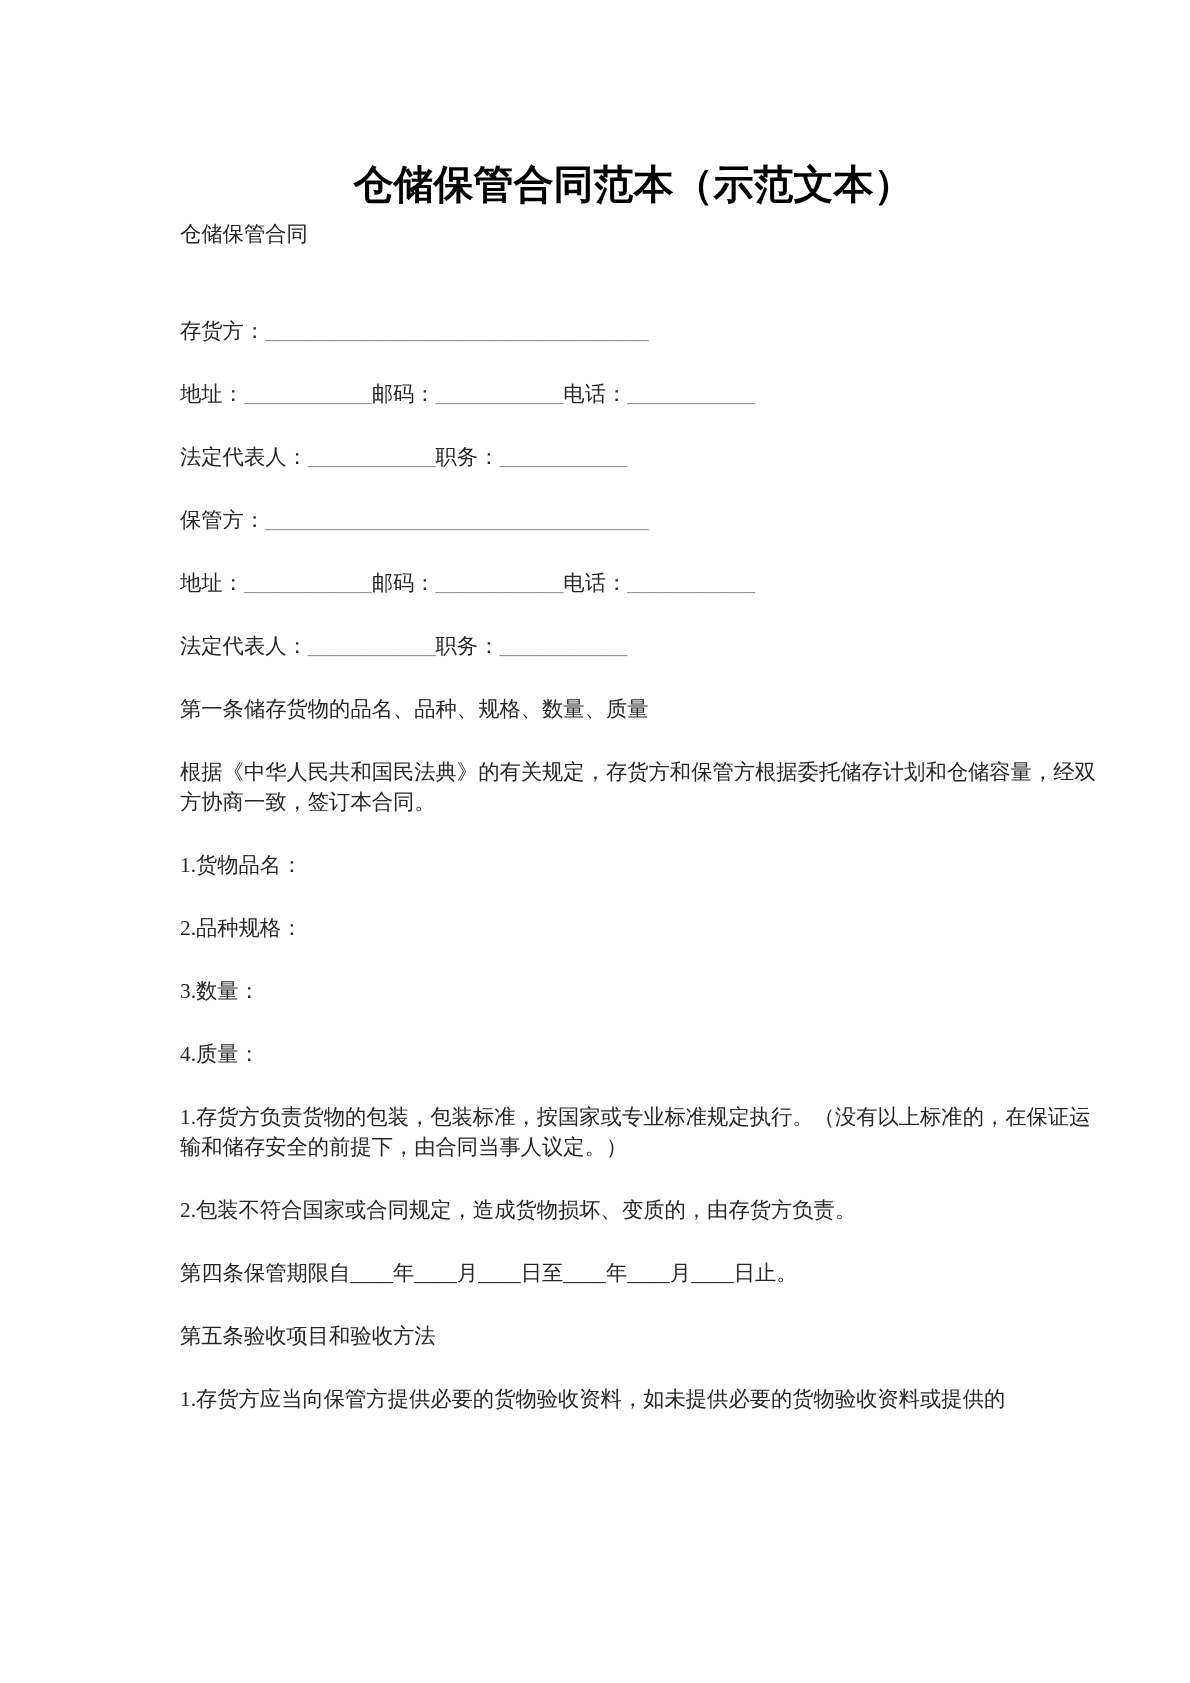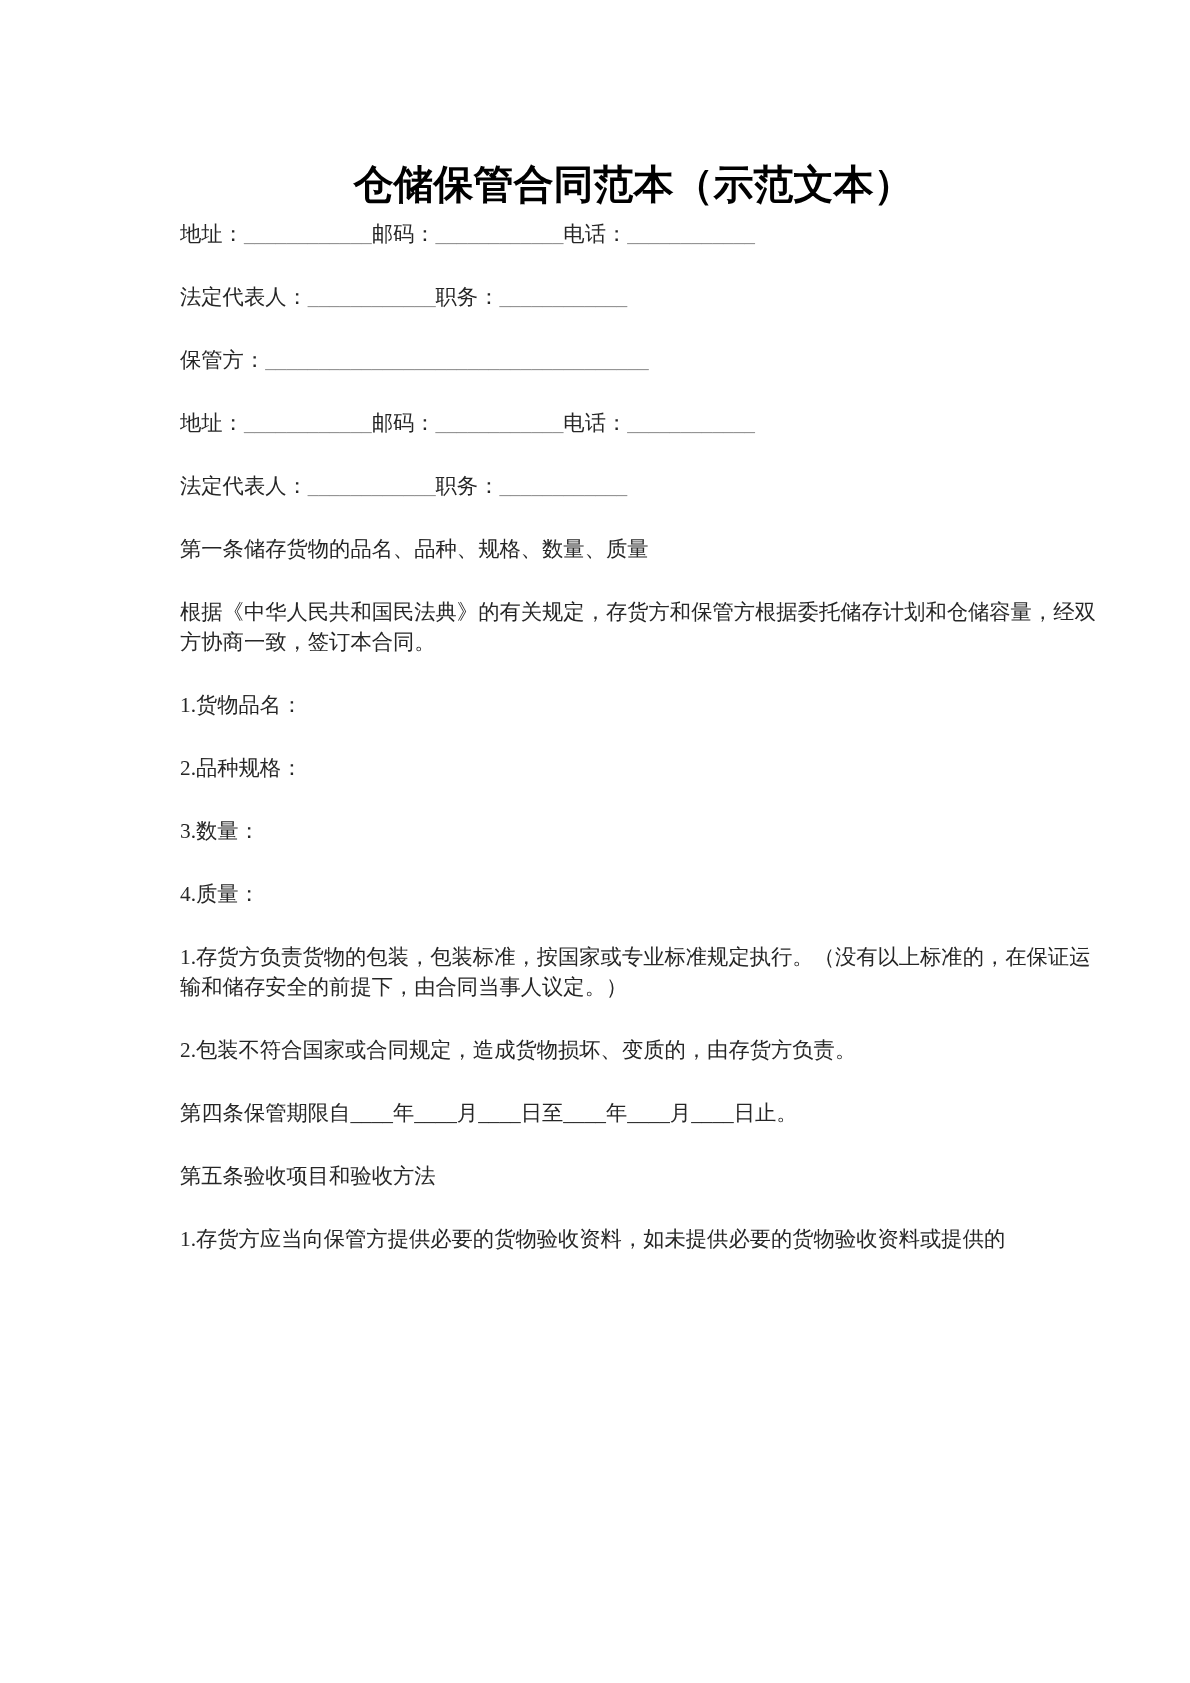--- a/index.html
+++ b/index.html
@@ -48,21 +48,23 @@
     color: #262626;
   }
 </style>
 </head>
 <body>
 
 <div class="page">
 
   <h1 class="doc-title">仓储保管合同范本（示范文本）</h1>
 
+  <p class="subtitle">仓储保管合同</p>
 
+  <p class="row"><span class="label">存货方：</span><span class="blank">____________________________________</span></p>
 
   <p class="row"><span class="label">地址：</span><span class="blank">____________</span><span class="label">邮码：</span><span class="blank">____________</span><span class="label">电话：</span><span class="blank">____________</span></p>
 
   <p class="row"><span class="label">法定代表人：</span><span class="blank">____________</span><span class="label">职务：</span><span class="blank">____________</span></p>
 
   <p class="row"><span class="label">保管方：</span><span class="blank">____________________________________</span></p>
 
   <p class="row"><span class="label">地址：</span><span class="blank">____________</span><span class="label">邮码：</span><span class="blank">____________</span><span class="label">电话：</span><span class="blank">____________</span></p>
 
   <p class="row"><span class="label">法定代表人：</span><span class="blank">____________</span><span class="label">职务：</span><span class="blank">____________</span></p>

